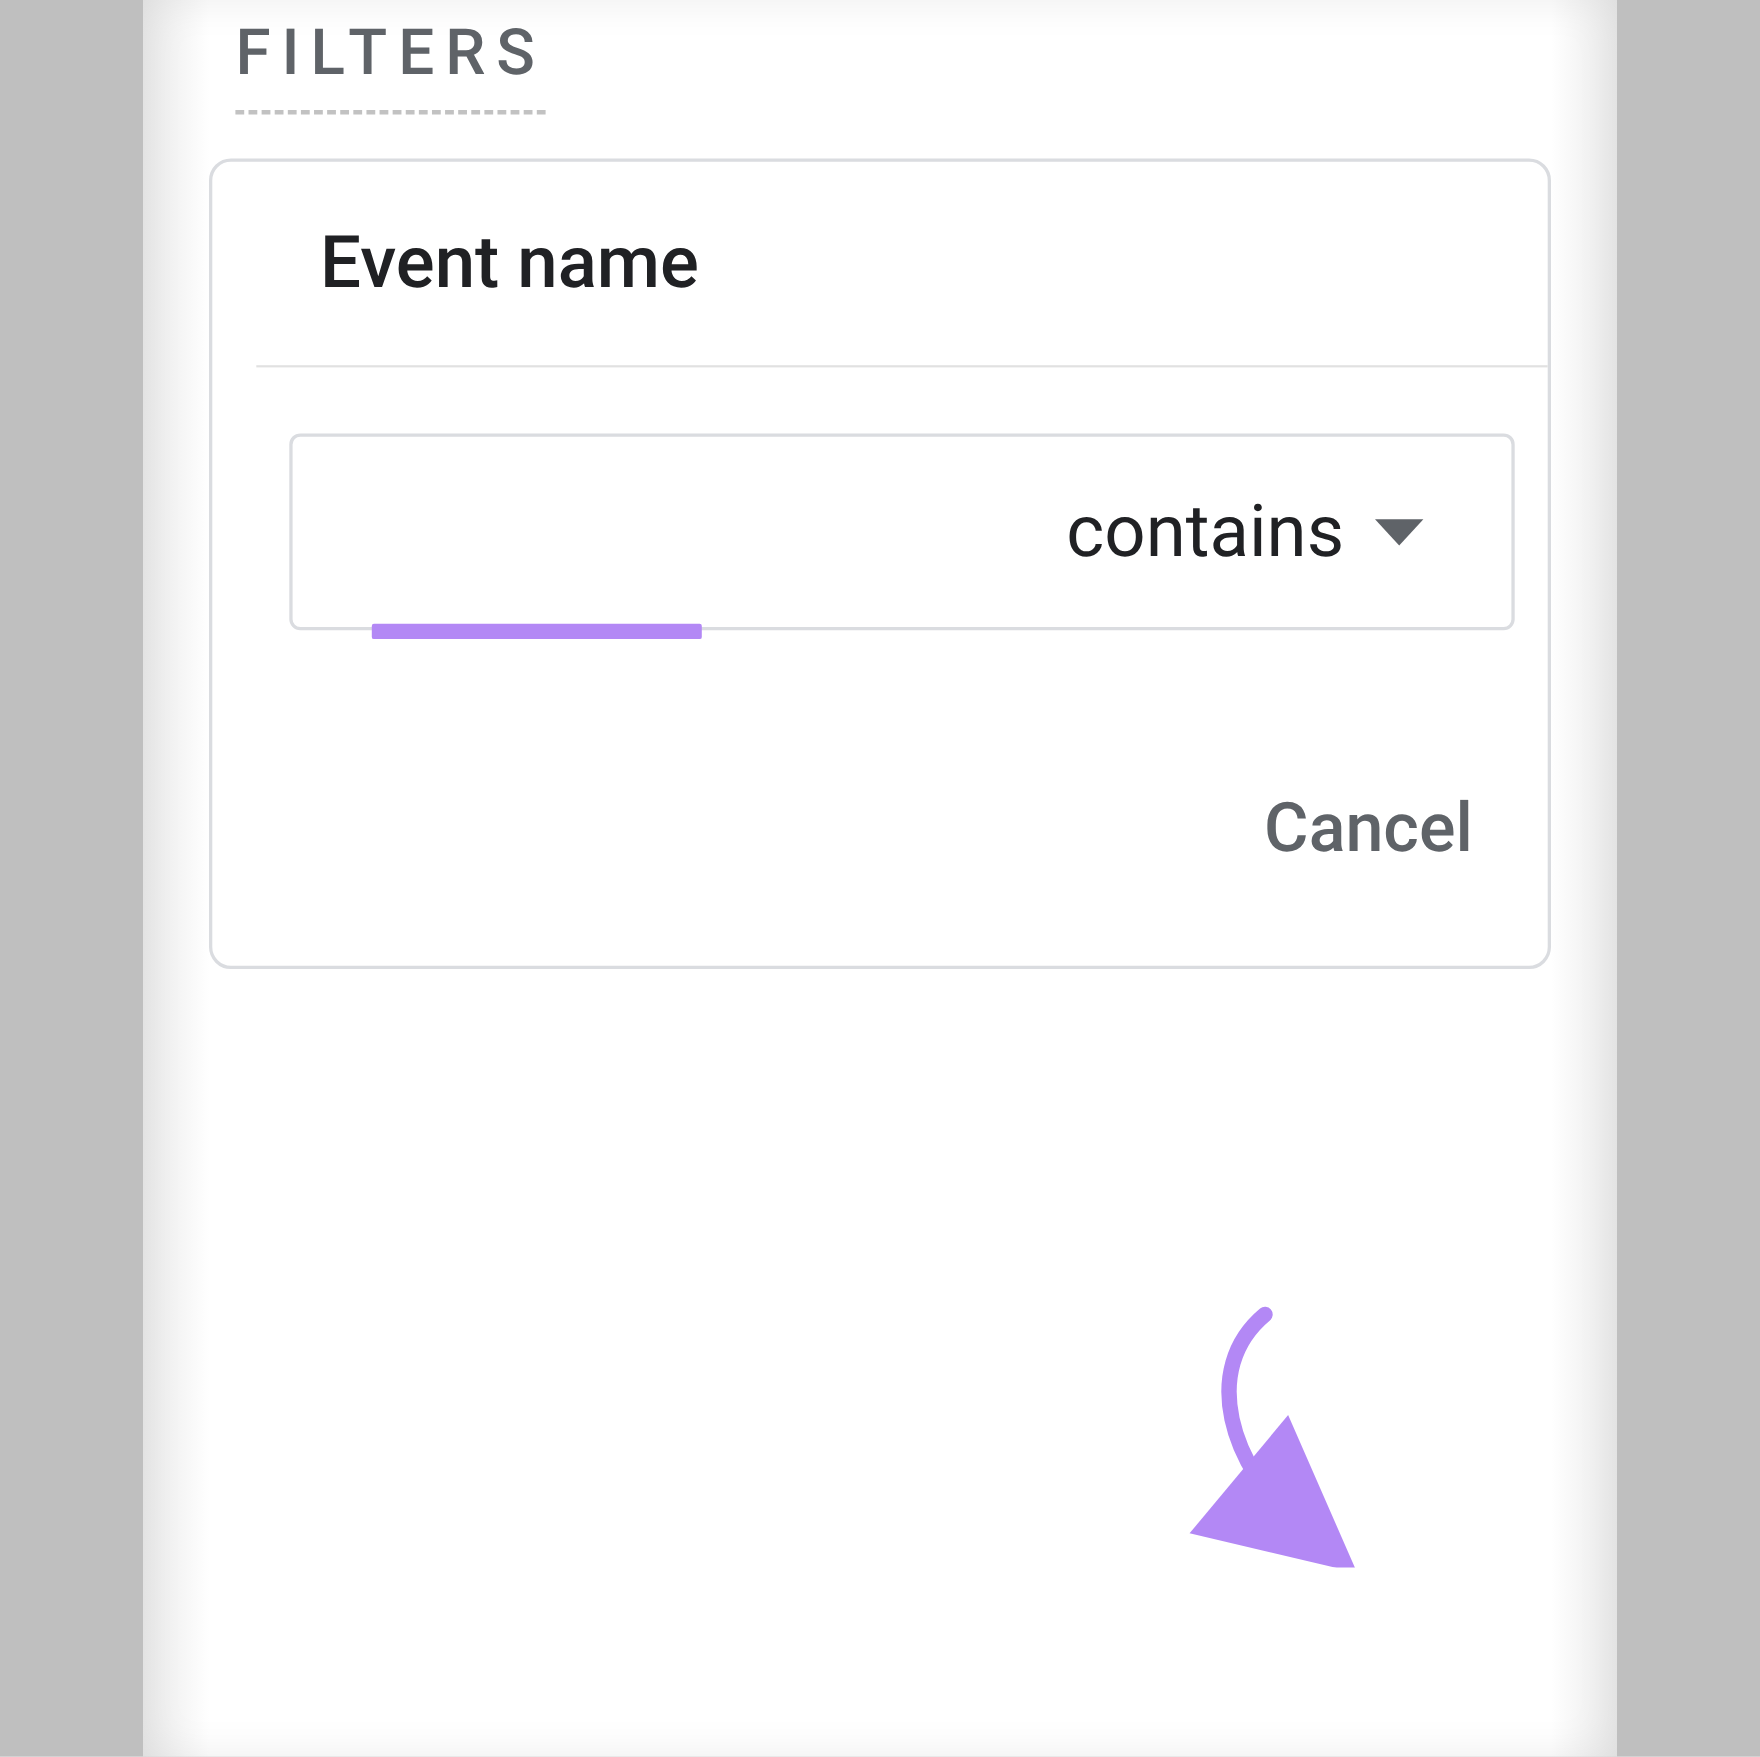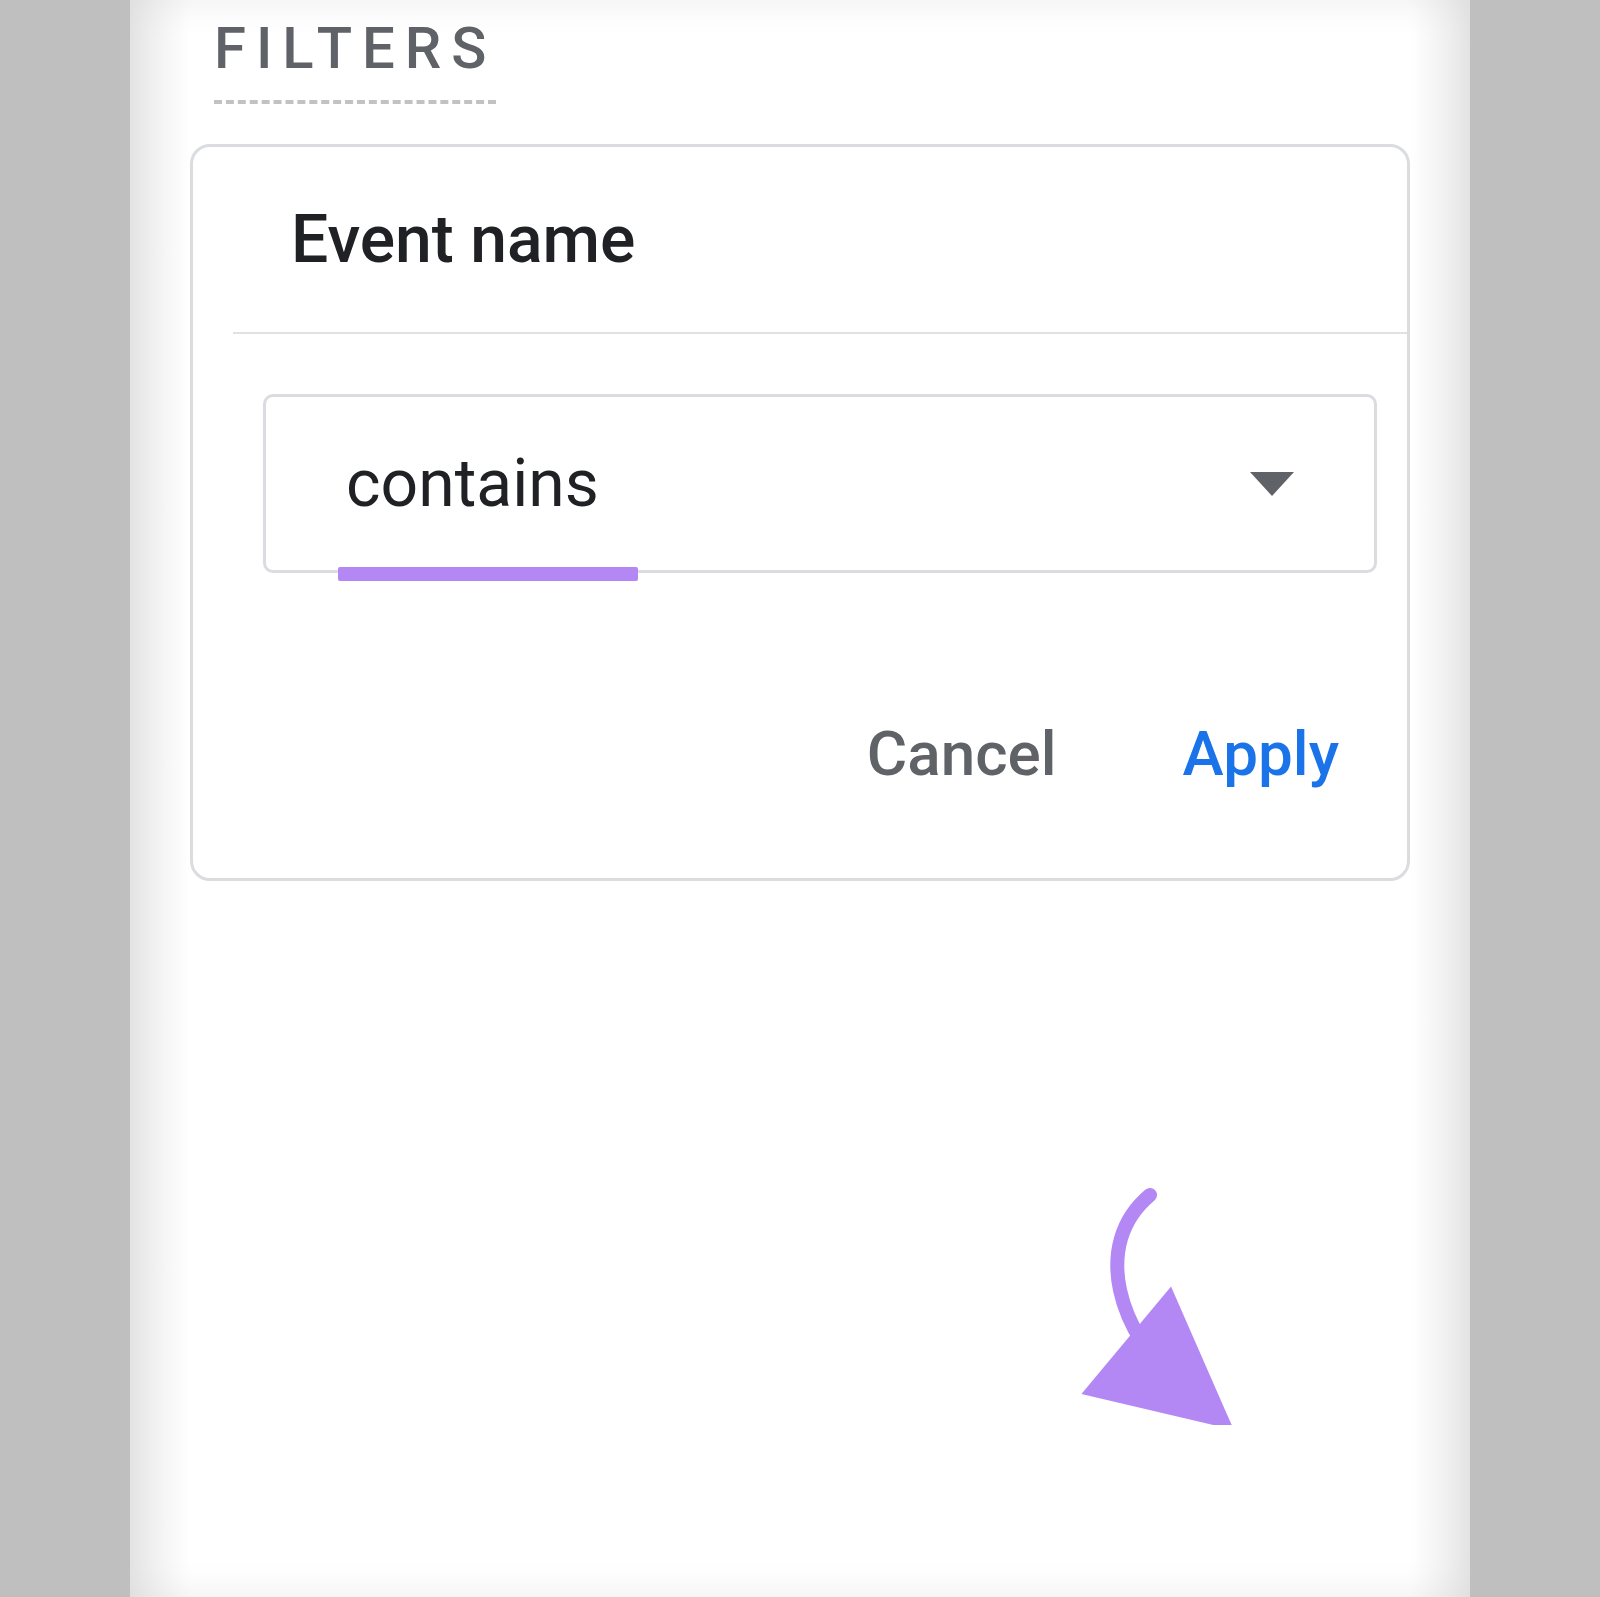--- a/index.html
+++ b/index.html
@@ -74,21 +74,21 @@
     position: relative;
     margin-bottom: 80px;
   }
   .select {
     width: 100%;
     border: 3px solid #dadce0;
     border-radius: 10px;
     padding: 48px 80px 48px 80px;
     display: flex;
     align-items: center;
-    justify-content: space-between;
+    justify-content: flex-end;
     cursor: pointer;
     gap: 28px;
   }
   .select-value {
     font-size: 66px;
     color: #202124;
   }
   .caret {
     width: 0; height: 0;
     border-left: 22px solid transparent;
@@ -172,21 +172,20 @@
         <div class="select">
           <span class="select-value">contains</span>
           <span class="caret"></span>
         </div>
         <div class="underline-purple-1"></div>
       </div>
 
 
       <div class="button-row">
         <button class="btn btn-cancel">Cancel</button>
-        <button class="btn btn-apply">Apply</button>
       </div>
 
     </div>
   </div>
 
   <svg class="arrow-svg" width="220" height="240" viewBox="0 0 220 240">
     <defs>
       <marker id="arrowhead" markerWidth="12" markerHeight="12" refX="6" refY="6" orient="auto">
         <path d="M1,1 L11,6 L1,11 Z" fill="#b388f5"></path>
       </marker>

